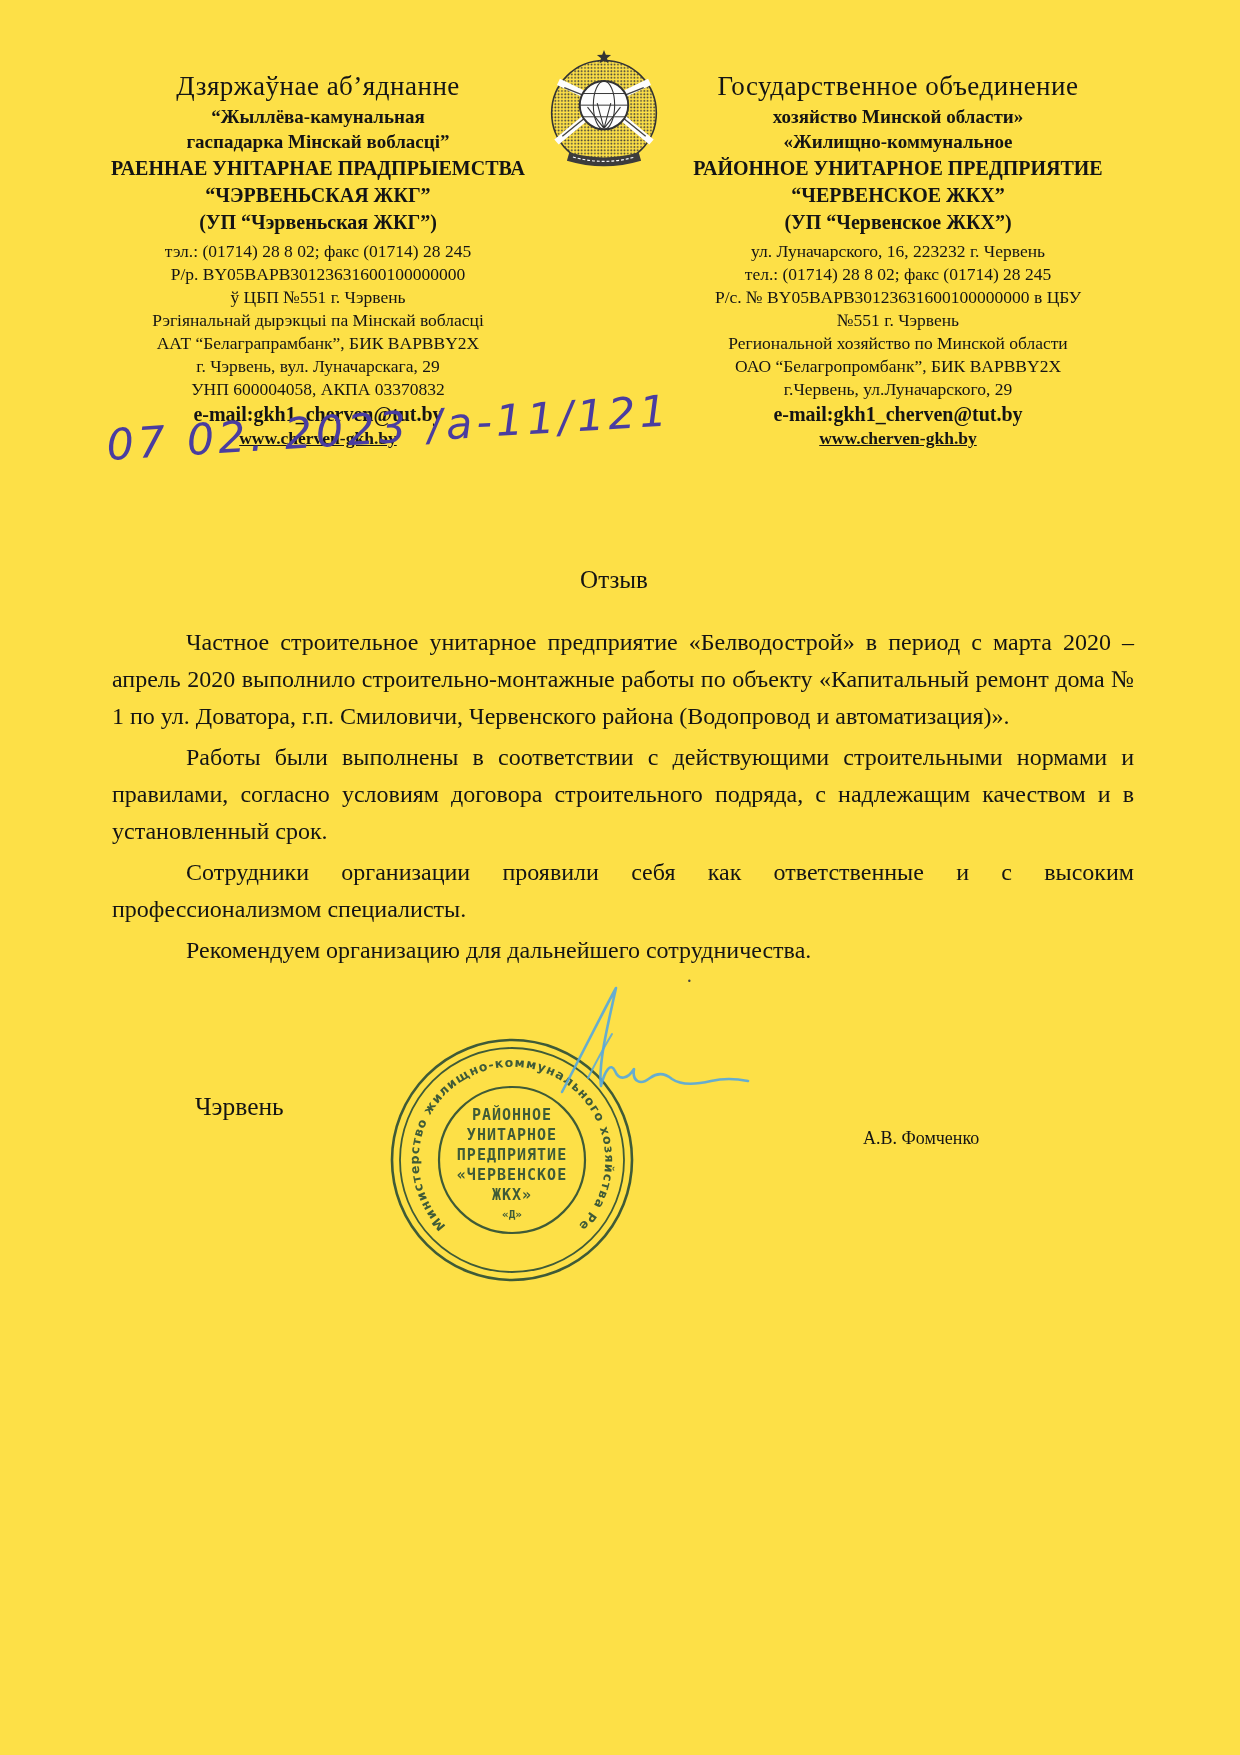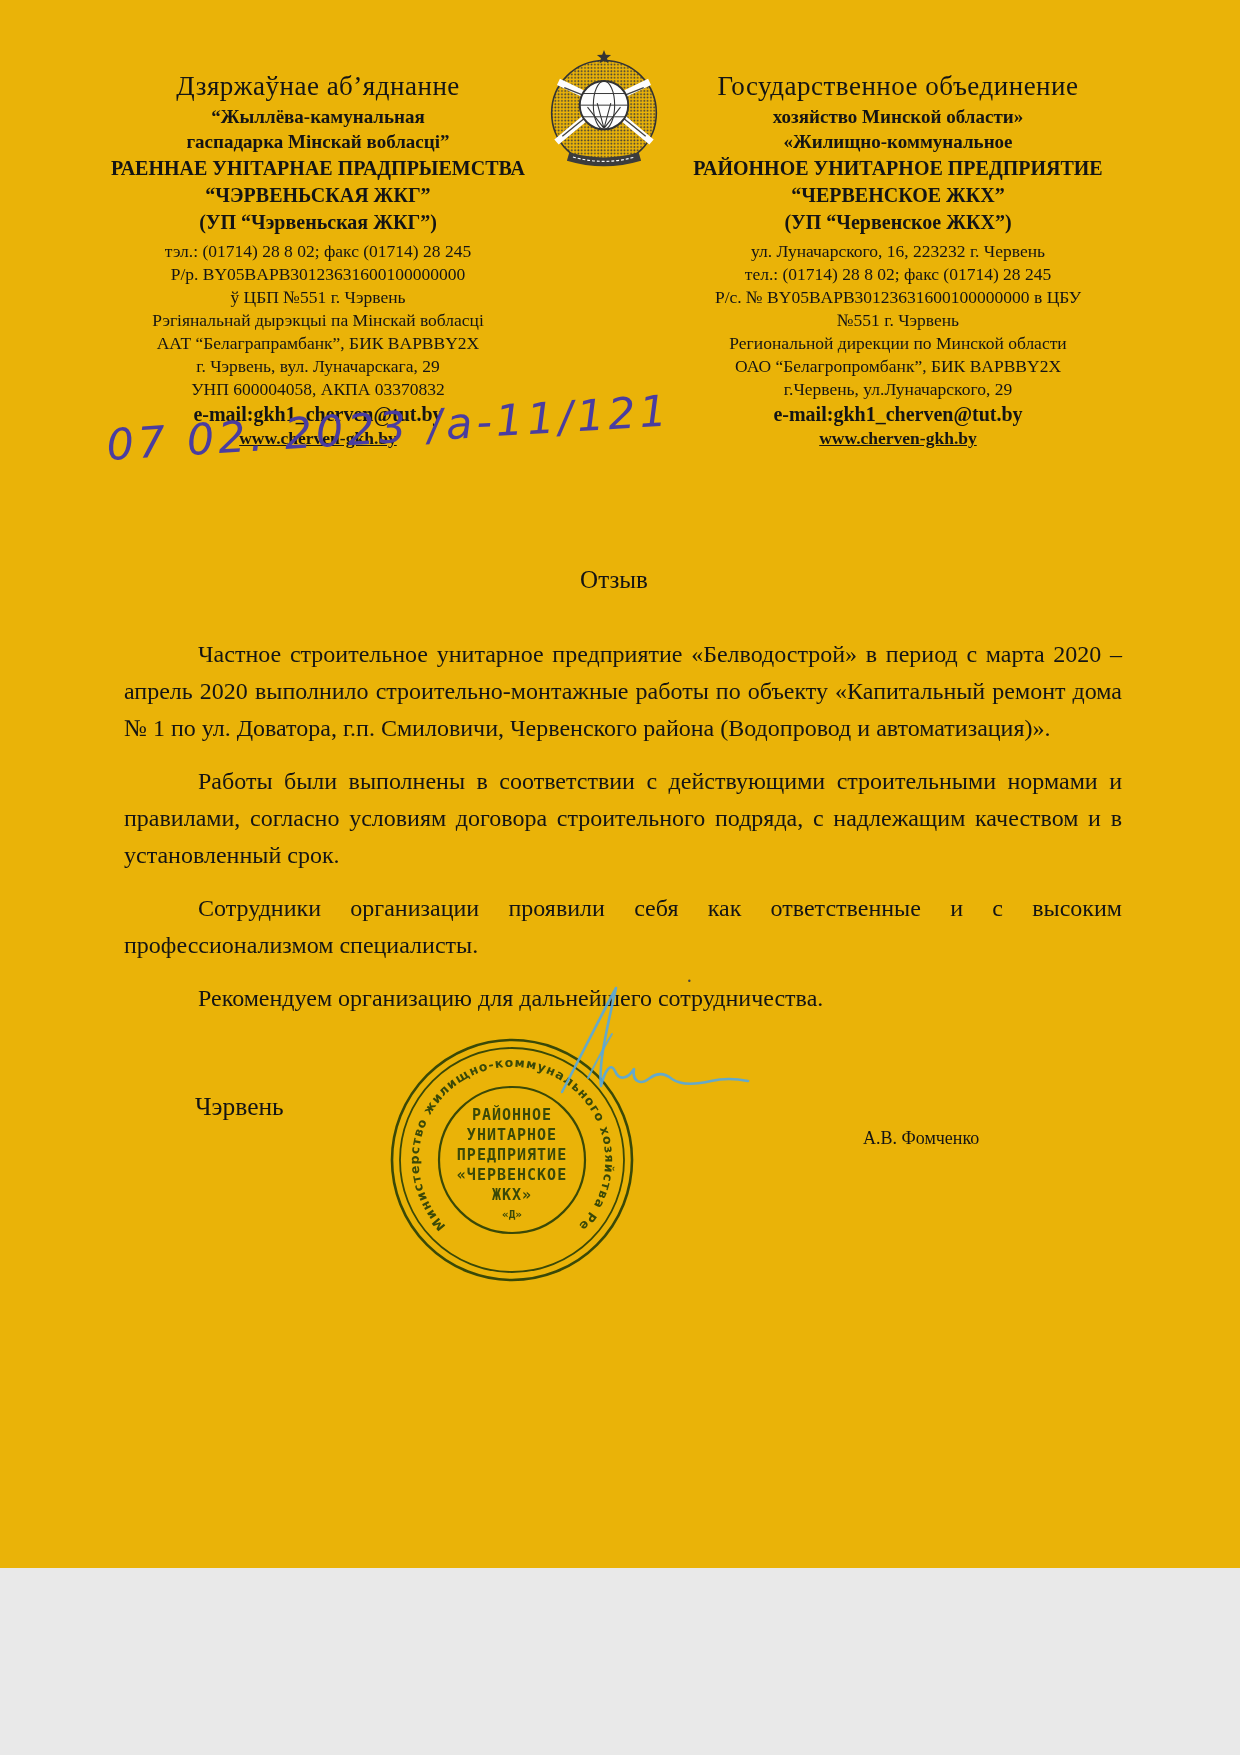--- a/index.html
+++ b/index.html
@@ -1,20 +1,20 @@
 <!DOCTYPE html>
 <html><head>
 <meta charset="utf-8">
 <style>
   html,body{margin:0;padding:0;background:#e9e9e9;}
   .page{
     position:relative;
-    width:1240px;height:1568px;
+    width:1240px;height:1755px;
     margin:0 auto;
-    background:#eab308;
+    background:#fde047;
     font-family:"Liberation Serif", serif;
     color:#141414;
     overflow:hidden;
   }
   
   .col{position:absolute;top:70px;text-align:center;}
   .col-left{left:88px;width:460px;}
   .col-right{left:648px;width:500px;}
   .org-type{font-size:27px;letter-spacing:.5px;line-height:1.25;}
   .org-name{font-size:19px;font-weight:bold;line-height:1.35;}
@@ -29,21 +29,21 @@
     position:absolute;left:105px;top:420px;width:640px;
     font-family:"DejaVu Sans", sans-serif;
     font-style:italic;font-size:43px;letter-spacing:4px;
     color:#4a3da0;transform:rotate(-3.5deg);transform-origin:left top;
     white-space:nowrap;
   }
   
   .doc-title{position:absolute;left:0;right:12px;top:566px;text-align:center;font-size:25px;}
   .doc-body{position:absolute;left:108px;top:620px;width:1030px;
     font-size:24px;line-height:37px;text-align:justify;}
-  .doc-body p{margin:16px;text-indent:74px;}
+  .doc-body p{margin:4px;text-indent:74px;}
   .stray{position:absolute;left:686px;top:970px;font-size:20px;color:#444;letter-spacing:1px;}
   
   .sig-left{position:absolute;left:195px;top:1088px;font-size:25.5px;line-height:37px;z-index:1;}
   .sig-name{position:absolute;left:863px;top:1128px;font-size:18px;z-index:1;}
   
   .stamp{position:absolute;left:386px;top:1034px;width:252px;height:252px;
     z-index:2;opacity:.9;mix-blend-mode:multiply;}
   .stamp text{fill:#2a57c0;}
   .ring-text{font-family:"DejaVu Sans", sans-serif;font-weight:bold;font-size:12.5px;letter-spacing:1px;}
   .stamp-center{font-family:"DejaVu Sans Mono", monospace;font-weight:bold;font-size:15px;letter-spacing:1px;text-anchor:middle;}
@@ -102,21 +102,21 @@
     <div class="org-name">хозяйство Минской области»</div>
     <div class="org-name">«Жилищно-коммунальное</div>
     <div class="ent-line">РАЙОННОЕ УНИТАРНОЕ ПРЕДПРИЯТИЕ</div>
     <div class="ent-line">“ЧЕРВЕНСКОЕ ЖКХ”</div>
     <div class="ent-line">(УП “Червенское ЖКХ”)</div>
     <div class="addr">
       <div>ул. Луначарского, 16, 223232 г. Червень</div>
       <div>тел.: (01714) 28 8 02; факс (01714) 28 245</div>
       <div>Р/с. № BY05BAPB30123631600100000000 в ЦБУ</div>
       <div>№551 г. Чэрвень</div>
-      <div>Региональной дирекции по Минской области</div>
+      <div>Региональной хозяйство по Минской области</div>
       <div>ОАО “Белагропромбанк”, БИК   BAPBBY2X</div>
       <div>г.Червень, ул.Луначарского, 29</div>
     </div>
     <div class="email-line">e-mail:gkh1_cherven@tut.by</div>
     <div class="site-line">www.cherven-gkh.by</div>
   </div>
 
   <div class="handwritten">07 02. 2023 /а-11/121</div>
 
   <div class="doc-title">Отзыв</div>

